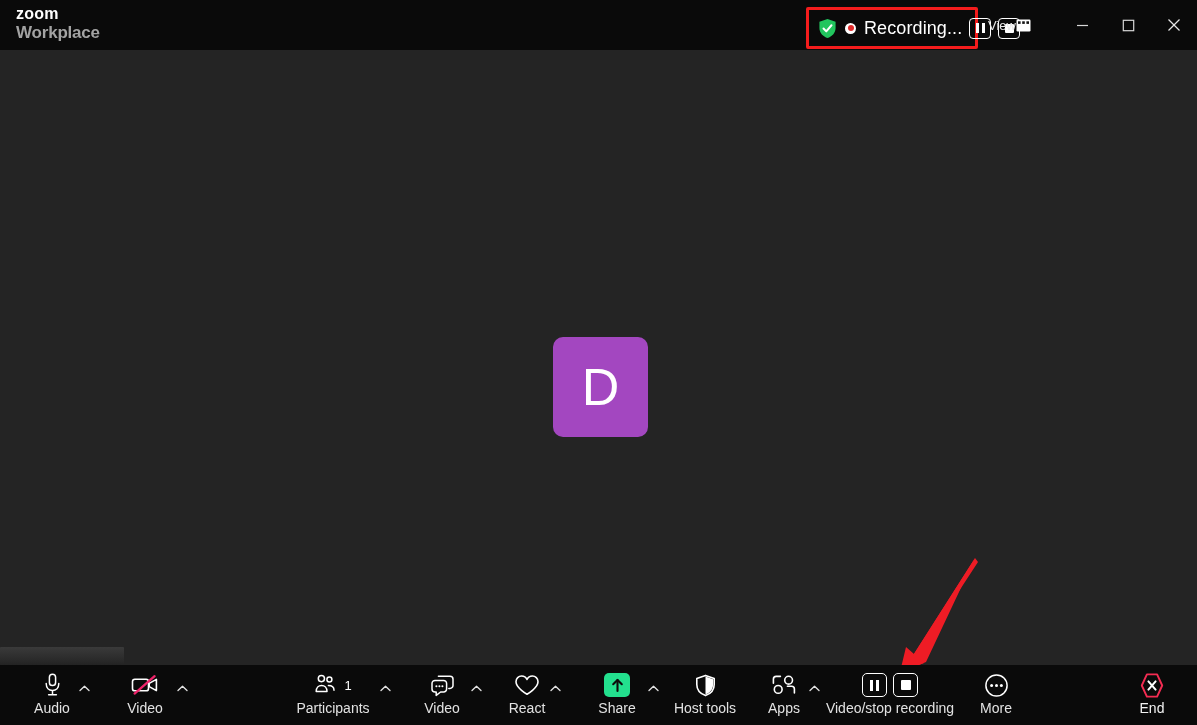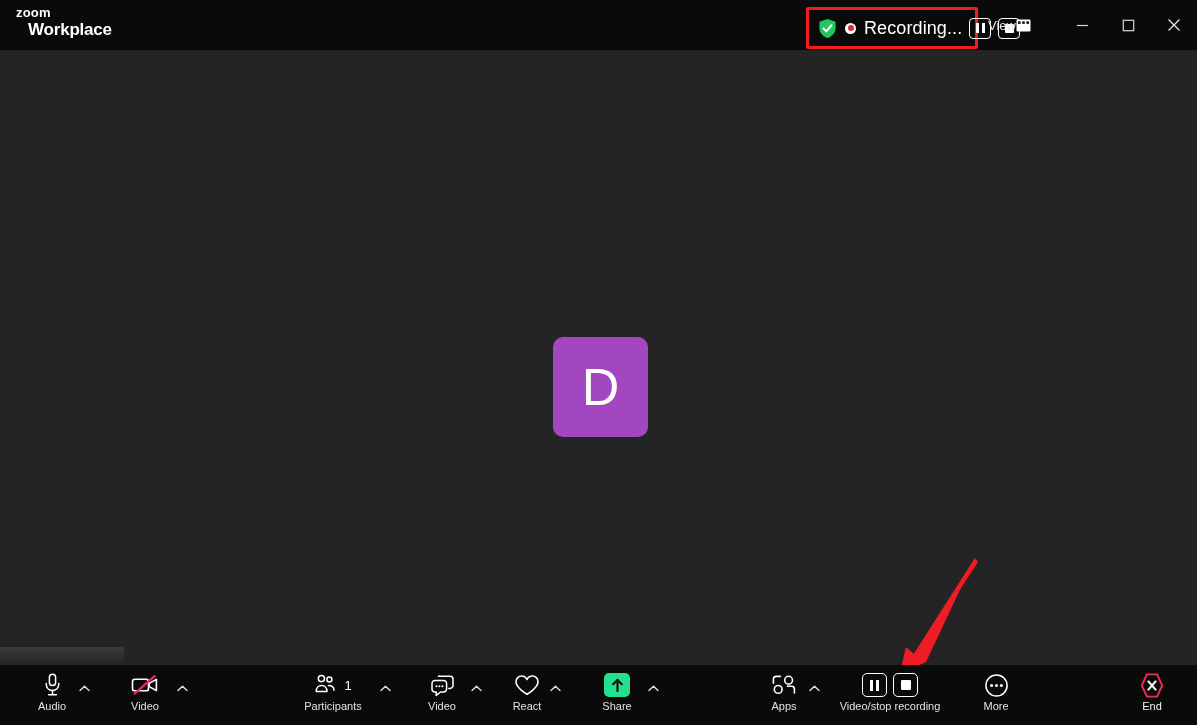--- a/index.html
+++ b/index.html
@@ -13,27 +13,26 @@
   }
 
   
   .titlebar{
     position:absolute; left:0; top:0; width:1197px; height:50px;
     background:#0a0a0a;
     display:flex; align-items:center;
   }
   .brand{ position:absolute; left:16px; top:6px; line-height:1; }
   .brand-zoom{
-    font-size:13px; font-weight:700; letter-spacing:.2px;
+    font-size:16px; font-weight:700; letter-spacing:.2px;
     color:#ffffff; display:block; margin-bottom:2px;
   }
   .brand-workplace{
-    font-size:17px; font-weight:700; color:#ffffff; display:block;
+    font-size:17px; font-weight:700; color:#a3a3a3; display:block;
     letter-spacing:-0.2px;
-    margin-left:12px;
   }
 
   
   .rec-highlight{
     position:absolute; left:806px; top:7px; width:172px; height:42px;
     border:3px solid #f41c1c; border-radius:2px;
     display:flex; align-items:center; gap:7px;
     padding-left:9px;
   }
   .shield-green{ width:19px; height:21px; flex:none; display:block; }
@@ -91,21 +90,21 @@
   .toolbar{
     position:absolute; left:0; top:665px; width:1197px; height:60px;
     background:#0a0a0a;
   }
   .tb-item{
     position:absolute; top:0; height:60px;
     display:flex; flex-direction:column; align-items:center; justify-content:flex-start;
     padding-top:7px;
   }
   .tb-ico{ height:26px; display:flex; align-items:center; justify-content:center; }
-  .tb-label{ font-size:11px; color:#e2e2e2; margin-top:3px; white-space:nowrap; line-height:1; }
+  .tb-label{ font-size:14px; color:#e2e2e2; margin-top:3px; white-space:nowrap; line-height:1; }
   .caret{
     position:absolute; top:19px; width:12px; height:9px;
     display:flex; align-items:center; justify-content:center;
   }
   .caret svg{ display:block; }
 
   .count{ font-size:13px; color:#ffffff; margin-left:6px; line-height:1; }
   .row-ico{ display:flex; align-items:center; }
 
   .share-sq{
@@ -295,20 +294,29 @@
       </span>
     </span>
     <span class="tb-label">Share</span>
   </div>
   <div class="caret" style="left:647px;">
     <svg width="11" height="7" viewBox="0 0 11 7">
       <path d="M1 5.6 L5.5 1.3 L10 5.6" fill="none" stroke="#e2e2e2" stroke-width="1.35" stroke-linecap="round" stroke-linejoin="round"></path>
     </svg>
   </div>
 
+  <div class="tb-item" style="left:666px; width:78px;">
+    <span class="tb-ico">
+      <svg width="21" height="23" viewBox="0 0 21 23">
+        <path d="M10.5 1.4 L19.2 4.4 V10.6 C19.2 16.4 15.2 20 10.5 21.6 C5.8 20 1.8 16.4 1.8 10.6 V4.4 Z" fill="none" stroke="#ffffff" stroke-width="1.6" stroke-linejoin="round"></path>
+        <path d="M10.5 2.6 L18.1 5.2 V10.6 C18.1 15.7 14.7 19 10.5 20.4 Z" fill="#ffffff"></path>
+      </svg>
+    </span>
+    <span class="tb-label">Host tools</span>
+  </div>
 
   <div class="tb-item" style="left:761px; width:46px;">
     <span class="tb-ico">
       <svg width="26" height="22" viewBox="0 0 26 22">
         <path d="M9.4 2.4 H5.2 A2.8 2.8 0 0 0 2.4 5.2 V9.2" fill="none" stroke="#ffffff" stroke-width="1.6" stroke-linecap="round"></path>
         <circle cx="17.6" cy="6.2" r="3.9" fill="none" stroke="#ffffff" stroke-width="1.6"></circle>
         <circle cx="7.2" cy="15.4" r="3.9" fill="none" stroke="#ffffff" stroke-width="1.6"></circle>
         <path d="M16.4 12.2 H20.6 A2.8 2.8 0 0 1 23.4 15 V19" fill="none" stroke="#ffffff" stroke-width="1.6" stroke-linecap="round"></path>
       </svg>
     </span>

